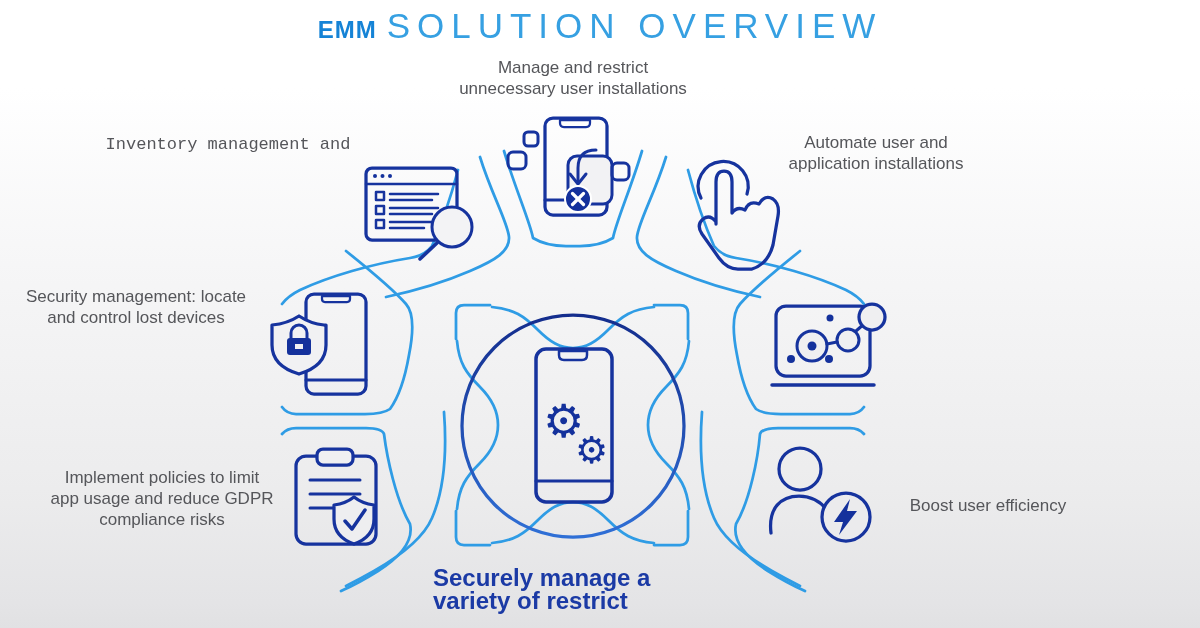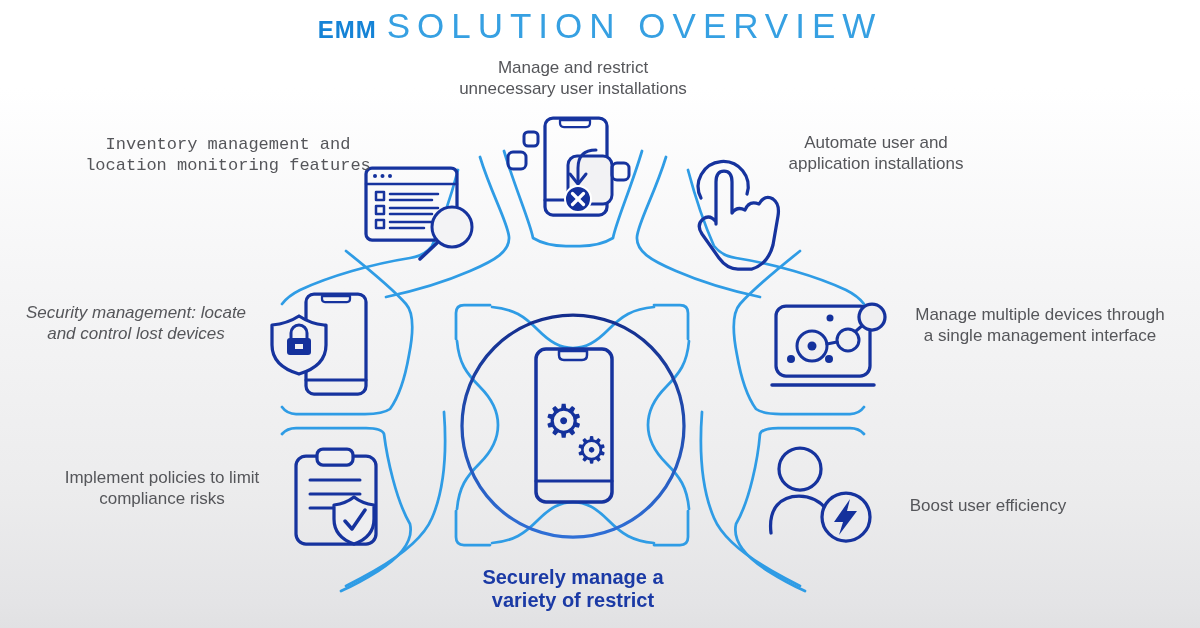--- a/index.html
+++ b/index.html
@@ -5,21 +5,21 @@
   html,body{margin:0;padding:0;}
   body{width:1200px;height:628px;overflow:hidden;font-family:"Liberation Sans",sans-serif;}
   .stage{position:relative;width:1200px;height:628px;
     background:linear-gradient(180deg,#ffffff 0%,#ffffff 14%,#f6f6f7 42%,#ececed 78%,#e4e4e6 96%,#e1e1e3 100%);}
   .decor{position:absolute;left:0;top:0;}
   .title{position:absolute;left:0;top:6px;width:1200px;text-align:center;white-space:nowrap;}
   .title .brand{font-size:24px;font-weight:800;color:#1583d6;letter-spacing:1px;}
   .title .rest{font-size:35px;font-weight:300;color:#36a0e2;letter-spacing:7px;margin-left:10px;margin-top:15px;}
   .label{position:absolute;color:#55565a;font-size:17px;line-height:21px;text-align:center;font-weight:400;}
   .label span{display:block;text-align:center;}
-  .caption{position:absolute;color:#1b3aa5;font-size:20px;line-height:23px;font-weight:700;text-align:center;}
+  .caption{position:absolute;color:#1b3aa5;font-size:24px;line-height:23px;font-weight:700;text-align:left;}
   .caption span{display:block;}
 </style>
 </head>
 <body>
 
 <div class="stage">
 
   <svg class="decor" width="1200" height="628" viewBox="0 0 1200 628">
     <defs>
       <linearGradient id="circGrad" x1="0" y1="0" x2="0" y2="1">
@@ -170,40 +170,36 @@
     <span class="brand">EMM</span><span class="rest">SOLUTION OVERVIEW</span>
   </div>
 
   <div class="label" style="left:413px;top:57px;width:320px;">
     <span>Manage and restrict</span>
     <span>unnecessary user installations</span>
   </div>
 
   <div class="label" style="left:68px;top:134px;width:320px;font-family:Liberation Mono, monospace;">
     <span>Inventory management and</span>
-    <span>location monitoring features</span>
   </div>
 
   <div class="label" style="left:716px;top:132px;width:320px;">
     <span>Automate user and</span>
     <span>application installations</span>
   </div>
 
-  <div class="label" style="left:5px;top:302px;width:262px;font-style:italic;">
+  <div class="label" style="left:5px;top:286px;width:262px;">
     <span>Security management: locate</span>
     <span>and control lost devices</span>
   </div>
 
-  <div class="label" style="left:890px;top:304px;width:300px;">
-    <span>Manage multiple devices through</span>
-    <span>a single management interface</span>
-  </div>
 
   <div class="label" style="left:32px;top:467px;width:260px;">
     <span>Implement policies to limit</span>
+    <span>app usage and reduce GDPR</span>
     <span>compliance risks</span>
   </div>
 
   <div class="label" style="left:883px;top:495px;width:210px;">
     <span>Boost user efficiency</span>
   </div>
 
   <div class="caption" style="left:433px;top:566px;width:280px;">
     <span>Securely manage a</span>
     <span>variety of restrict</span>

